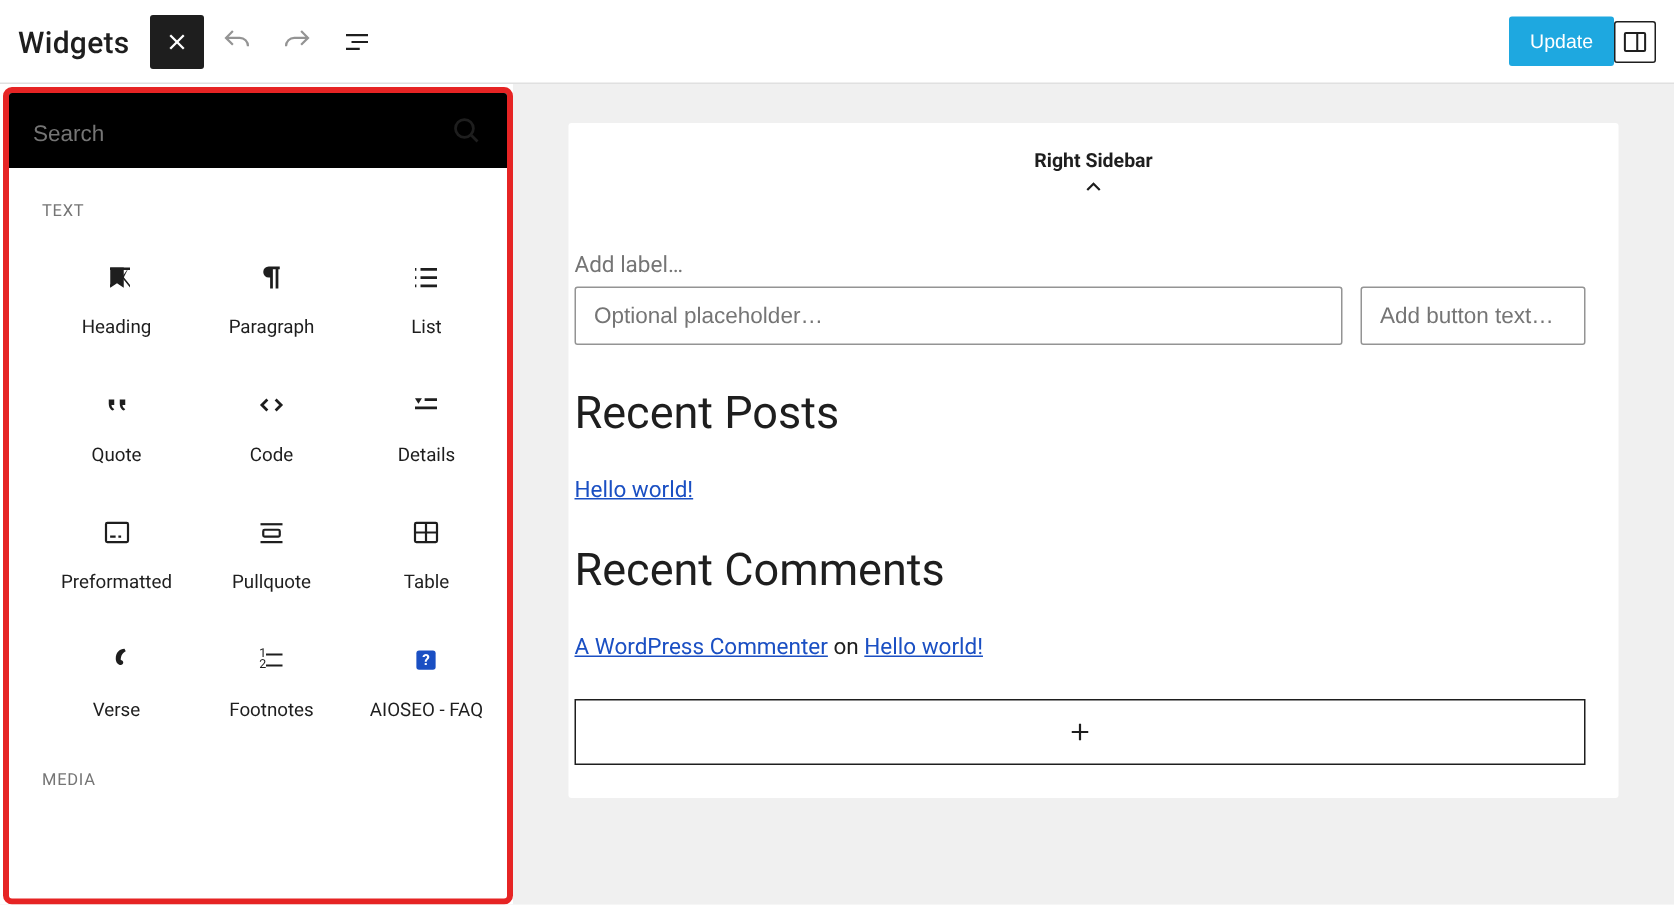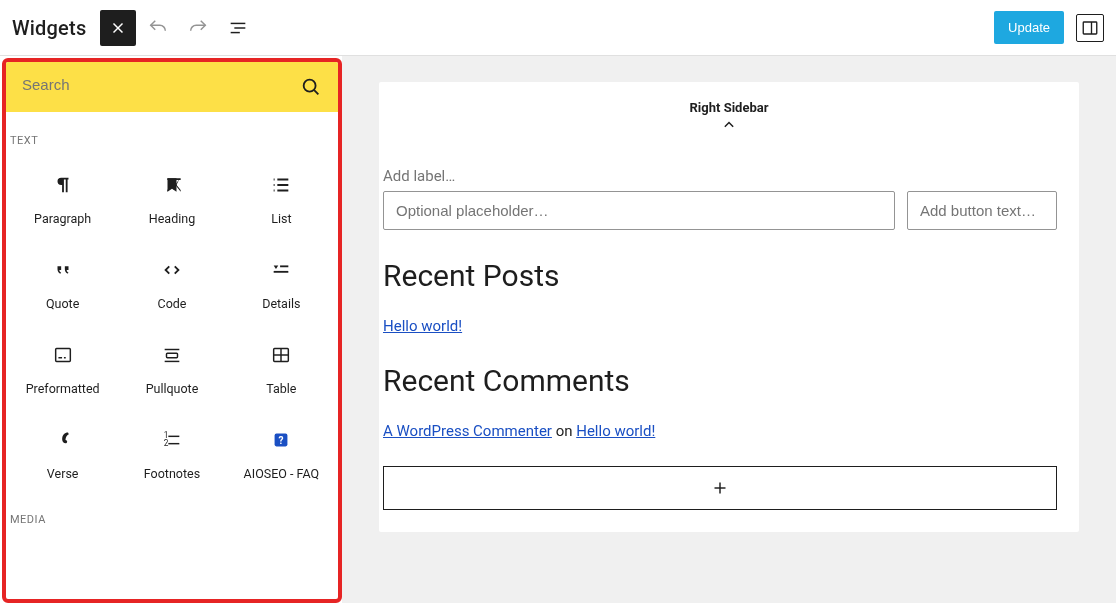--- a/index.html
+++ b/index.html
@@ -3,30 +3,30 @@
 <meta charset="utf-8">
 <style>
   * { box-sizing: border-box; margin: 0; padding: 0; }
   body { font-family: -apple-system, BlinkMacSystemFont, "Segoe UI", Roboto, sans-serif; font-size: 13px; color: #1e1e1e; background: #fff; width:1116px; height:603px; overflow:hidden; position:relative; }
   .topbar { height:56px; display:flex; align-items:center; padding:0 12px; border-bottom:1px solid #e0e0e0; background:#fff; position:relative; z-index:5; }
   .topbar-left { display:flex; align-items:center; gap:4px; }
   .title { font-size:20px; font-weight:500; margin-right:10px; letter-spacing:0.2px; }
   .sq-btn { width:36px; height:36px; display:flex; align-items:center; justify-content:center; border-radius:2px; cursor:pointer; }
   .sq-btn.dark { background:#1e1e1e; color:#fff; }
   .sq-btn.ghost { color:#757575; }
-  .topbar-right { margin-left:auto; display:flex; align-items:center; gap:12px; }
+  .topbar-right { margin-left:auto; display:flex; align-items:center; }
   .update-btn { background:#1ea8e0; color:#fff; border:none; padding:9px 14px; font-size:13px; border-radius:2px; cursor:pointer; }
   .panel-toggle { width:28px; height:28px; display:flex; align-items:center; justify-content:center; border:1px solid #1e1e1e; border-radius:2px; cursor:pointer; }
   
   .workspace { display:flex; height:calc(100% - 56px); }
   .inserter { width:340px; border:4px solid #e62424; border-radius:6px; margin:2px 0 0 2px; display:flex; flex-direction:column; background:#fff; overflow:hidden; position:relative; }
-  .search-wrap { background:#fde047; padding:14px 16px; display:flex; align-items:flex-start; }
+  .search-wrap { background:#000000; padding:14px 16px; display:flex; align-items:flex-end; }
   .search-input { flex:1; border:none; background:transparent; font-size:15px; color:#757575; outline:none; }
   .search-icon { color:#1e1e1e; }
-  .inserter-scroll { flex:1; overflow-y:auto; padding:4px 2px 10px 2px; }
+  .inserter-scroll { flex:1; overflow-y:auto; padding:4px 2px 10px 2px;margin-left:18px; }
   .cat-label { font-size:11px; color:#757575; text-transform:uppercase; padding:18px 2px 8px 2px; letter-spacing:0.5px; }
   .block-grid { display:grid; grid-template-columns:repeat(3,1fr); }
   .block-item { display:flex; flex-direction:column; align-items:center; justify-content:center; padding:18px 4px 14px 4px; cursor:pointer; text-align:center; }
   .block-icon { width:24px; height:24px; display:flex; align-items:center; justify-content:center; margin-bottom:14px; color:#1e1e1e; }
   .block-name { font-size:12.5px; color:#1e1e1e; white-space:nowrap; }
   
   .scroll-handle { position:absolute; right:-10px; top:86px; width:7px; height:80px; background:#c0c0c0; border-radius:4px; }
   
   .canvas { flex:1; background:#f0f0f0; padding:26px 20px; overflow:hidden; position:relative; }
   .widget-area { background:#fff; border-radius:2px; max-width:700px; margin:0 auto; }
@@ -97,28 +97,20 @@
             <line x1="15.5" y1="15.5" x2="20" y2="20"></line>
           </svg>
       </span>
     </div>
     <div class="inserter-scroll">
       <div class="cat-label">TEXT</div>
       <div class="block-grid">
 
         <div class="block-item">
           <div class="block-icon">
-              <svg width="22" height="22" viewBox="0 0 24 24" fill="#1e1e1e">
-                <path d="M10 4a4 4 0 0 0 0 8h1v8h2V6h2v14h2V6h1V4h-8z"></path>
-              </svg>
-            </div>
-          <div class="block-name">Paragraph</div>
-        </div>
-        <div class="block-item">
-          <div class="block-icon">
               <svg width="20" height="20" viewBox="0 0 24 24" fill="#1e1e1e">
                 <path d="M4 4l8 10 8-10v2L12 16 4 6V4zm0 14h16v2H4v-2z" transform="scale(1,-1) translate(0,-24)"></path>
                 <path d="M5 4 L12 18 L19 4 L19 4 L12 14 L5 4 Z M5 4 L5 4" fill="#1e1e1e"></path>
                 <path d="M4 4h4v2l-2 0v0L12 16 18 6h-2V4h4v2l-7 13h-2L4 6V4z" opacity="0"></path>
                 <path d="M5 4h3l4 9 4-9h3L13 18h-2L5 4z" fill="#1e1e1e" opacity="0"></path>
                 <path d="M6 4 L6 20 L6 4 M6 4 L18 4 L12 4" fill="none"></path>
                 <path d="M5 3h14l-6 7v10h-2V10L5 3z" fill="#1e1e1e" opacity="0"></path>
                 <polygon points="5,4 19,4 12,12" fill="#1e1e1e" transform="translate(0,0)" opacity="0"></polygon>
                 <path d="M6 4 L6 4"></path>
                 <path d="M5 5 L19 5 L19 5" stroke="#1e1e1e" stroke-width="0"></path>
@@ -129,20 +121,28 @@
                 <polygon points="4,4 20,4 20,7 4,7" opacity="0"></polygon>
                 <path d="M5 4 L12 4 L12 4" opacity="0"></path>
               </svg>
             </div>
           <div class="block-icon" style="margin-top:-38px;">
               <svg width="18" height="18" viewBox="0 0 24 24" fill="#1e1e1e">
                 <path d="M6 3v18l6-4 6 4V3H6z"></path>
               </svg>
             </div>
           <div class="block-name">Heading</div>
+        </div>
+        <div class="block-item">
+          <div class="block-icon">
+              <svg width="22" height="22" viewBox="0 0 24 24" fill="#1e1e1e">
+                <path d="M10 4a4 4 0 0 0 0 8h1v8h2V6h2v14h2V6h1V4h-8z"></path>
+              </svg>
+            </div>
+          <div class="block-name">Paragraph</div>
         </div>
         <div class="block-item">
           <div class="block-icon">
               <svg width="22" height="22" viewBox="0 0 24 24" fill="none" stroke="#1e1e1e" stroke-width="2">
                 <line x1="8" y1="6" x2="20" y2="6"></line>
                 <line x1="4" y1="6" x2="5" y2="6"></line>
                 <line x1="8" y1="12" x2="20" y2="12"></line>
                 <line x1="4" y1="12" x2="5" y2="12"></line>
                 <line x1="8" y1="18" x2="20" y2="18"></line>
                 <line x1="4" y1="18" x2="5" y2="18"></line>

